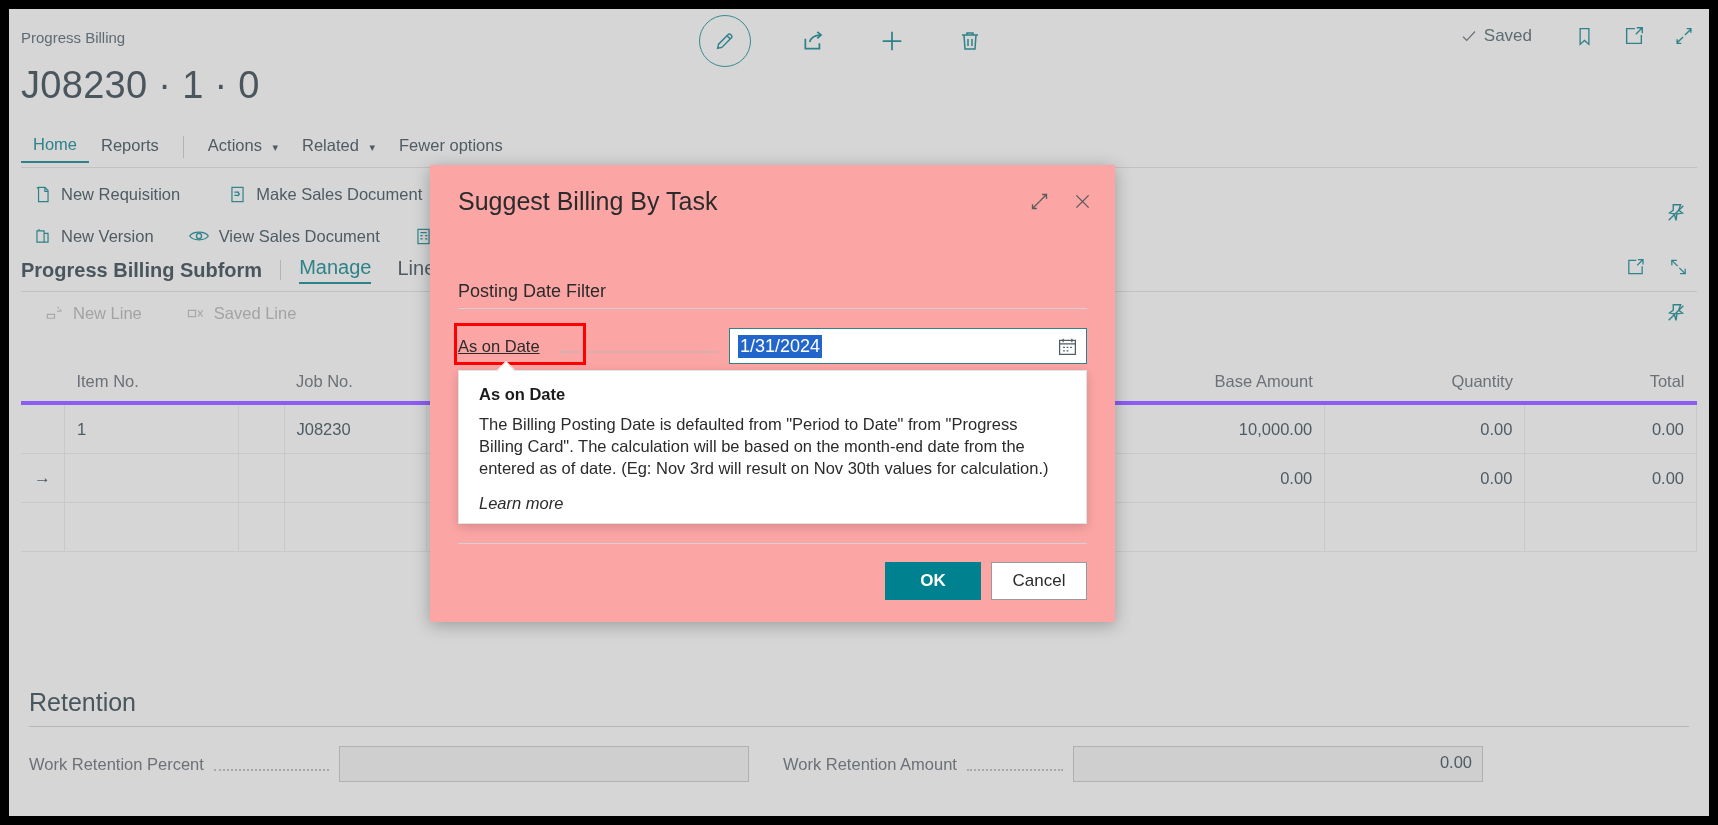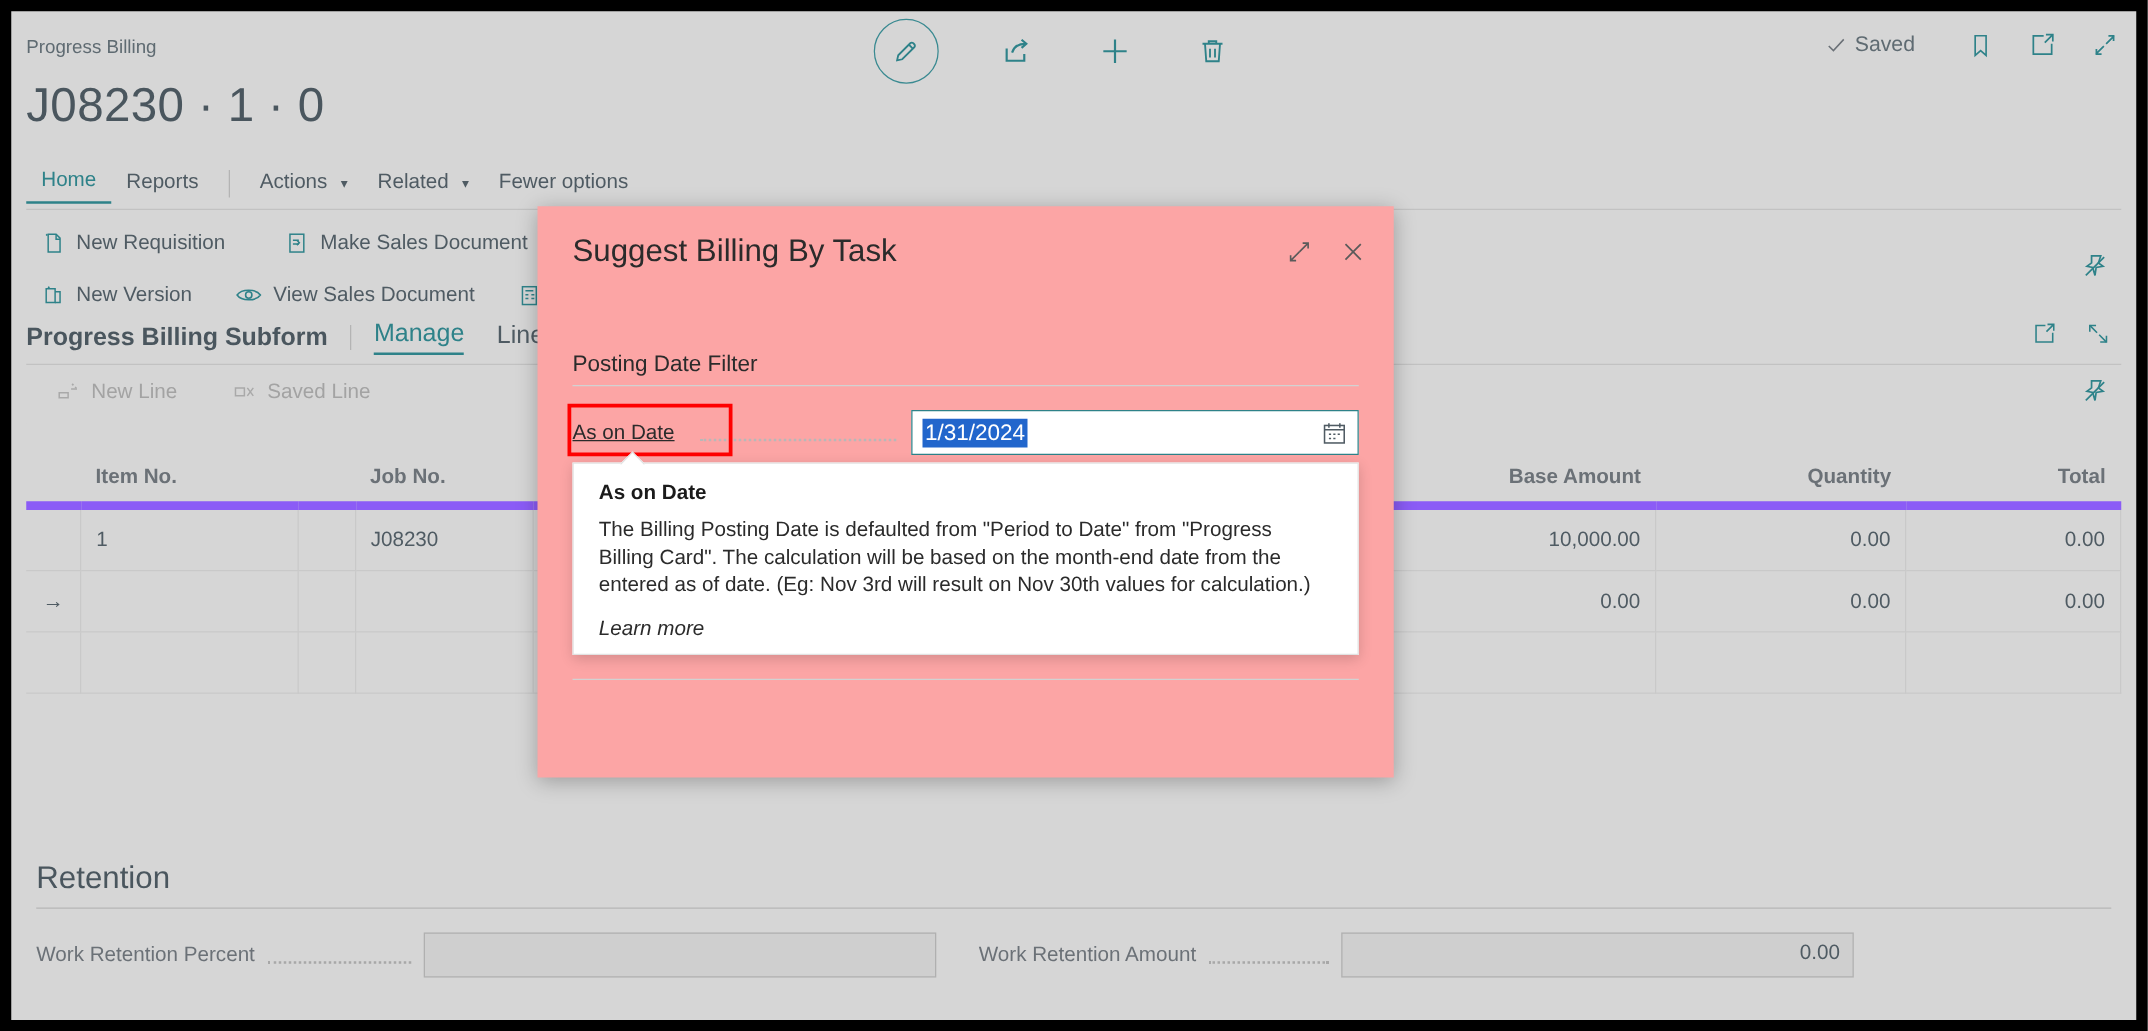--- a/index.html
+++ b/index.html
@@ -183,27 +183,27 @@
     right: 12px;
     height: 170px;
   }
   table.g {
     width: 100%;
     border-collapse: collapse;
     font-size: 16.5px;
     table-layout: fixed;
   }
   table.g th {
-    font-weight: bold;
+    font-weight: normal;
     color: #6b7177;
     text-align: left;
     padding: 6px 12px 10px 12px;
     height: 46px;
     vertical-align: bottom;
-    border-bottom: 7px solid #8b5cf6;
+    border-bottom: 4px solid #8b5cf6;
     background: #d6d6d6;
   }
   table.g th.num { text-align: right; }
   table.g td {
     color: #4f5b63;
     padding: 8px 12px;
     height: 32px;
     border-bottom: 1px solid #c9c9c9;
     border-right: 1px solid #c9c9c9;
     background: #d6d6d6;
@@ -778,16 +778,20 @@
 
       <div class="tooltip">
         <div class="tt-arrow"></div>
         <div class="tt-title">As on Date</div>
         <div class="tt-body">The Billing Posting Date is defaulted from "Period to Date" from "Progress Billing Card". The calculation will be based on the month-end date from the entered as of date. (Eg: Nov 3rd will result on Nov 30th values for calculation.)</div>
         <div class="tt-learn">Learn more</div>
       </div>
 
       <div class="modal-rule2"></div>
 
+      <div class="modal-buttons">
+        <div class="btn btn-primary">OK</div>
+        <div class="btn btn-secondary">Cancel</div>
+      </div>
     </div>
   </div>
 
 </div>
 
 </body></html>

